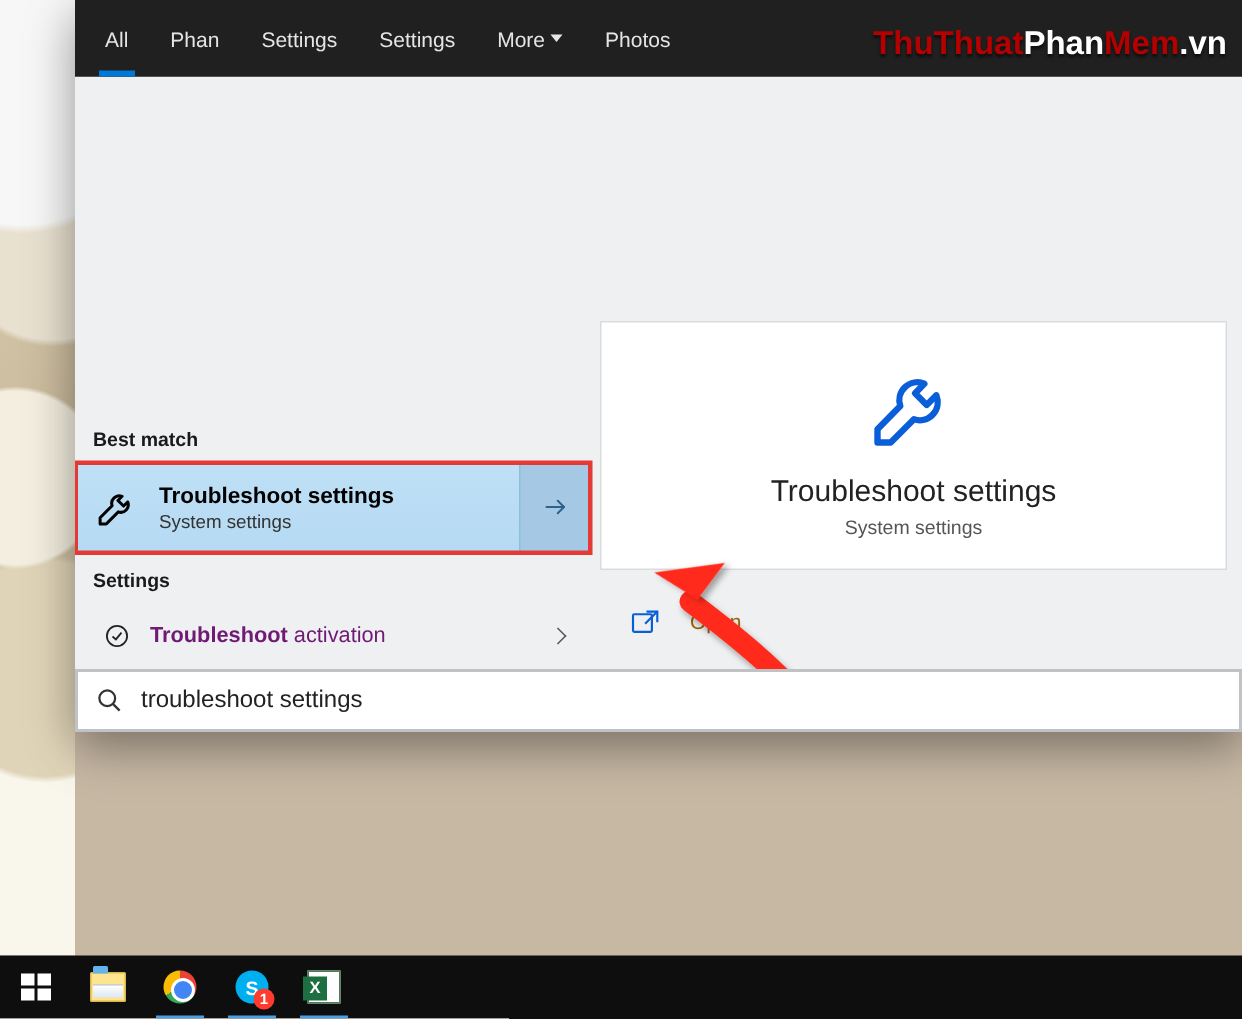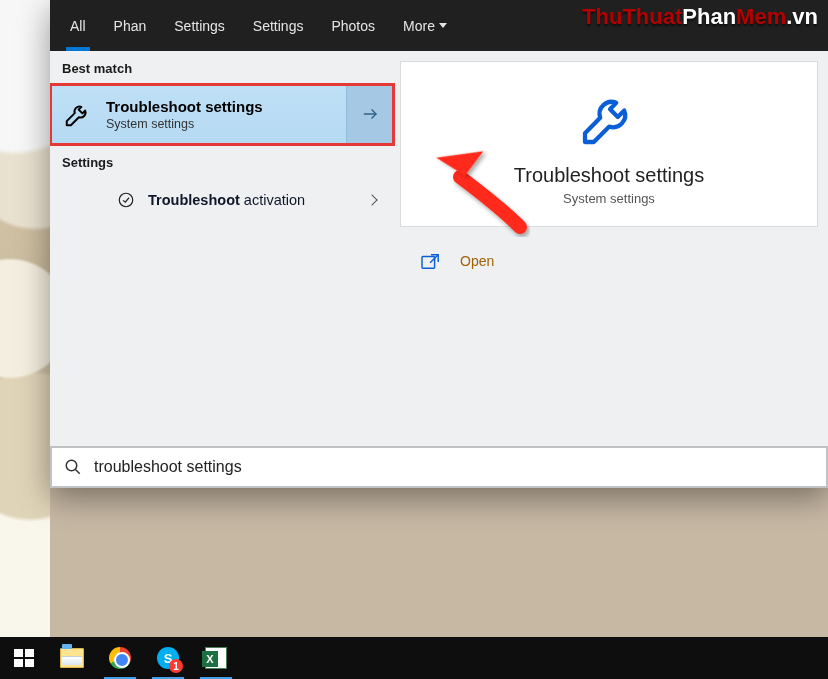--- a/index.html
+++ b/index.html
@@ -34,29 +34,29 @@
   }
   .tab.active::after {
     content:""; position:absolute; left:10px; right:10px; bottom:0;
     height:4px; background:#0078d7;
   }
   .more-caret { margin-left:4px; display:inline-block; width:0; height:0;
     border-left:4px solid transparent; border-right:4px solid transparent;
     border-top:5px solid #e5e5e5; }
 
   .watermark {
-    position:absolute; right:10px; top:4px; font-size:22px; font-weight:800;
+    position:absolute; right:10px; top:16px; font-size:22px; font-weight:800;
     font-family: Arial, sans-serif; white-space:nowrap;
     text-shadow:0 2px 2px rgba(0,0,0,.6);
   }
   .wm1{color:#b30000;} .wm2{color:#ffffff;} .wm3{color:#b30000;} .wm4{color:#ffffff;}
 
   
   .body {
-    flex:1; background:#eef0f1; display:flex; overflow:hidden;
+    flex:1; background:#eef0f1; display:flex; overflow:hidden;align-items:flex-end;
   }
 
   .left-col { width:344px; background:#eef0f1; position:relative; }
   .right-col { flex:1; background:#eef0f1; padding:10px 10px 10px 6px; }
 
   .section-header {
     font-size:13px; color:#1a1a1a; padding:10px 0 8px 12px; font-weight:600;
   }
 
   .best-match {
@@ -80,22 +80,21 @@
   }
   .bm-title { font-size:15px; font-weight:600; color:#000; }
   .bm-sub { font-size:12.5px; color:#333; margin-top:2px; }
   .bm-expand {
     width:48px; background:#a5c9e4; display:flex; align-items:center; justify-content:center;
     border-left:1px solid #8fbddc;
   }
 
   .settings-row {
     height:44px; display:flex; align-items:center; padding:0 10px 0 10px;
-    color:#0f172a;
-    margin-left:48px;
+    color:#701a75;
   }
   .settings-row .icon-box{ width:36px; display:flex; align-items:center; justify-content:center; margin-right:4px;}
   .sr-text{ font-size:14.5px; flex:1; }
   .sr-text .bold{ font-weight:700; }
   .chev {
     width:8px; height:8px; border-right:1.5px solid #555; border-bottom:1.5px solid #555;
     transform:rotate(-45deg); margin-right:8px;
   }
 
   
@@ -187,25 +186,25 @@
 
 <div class="wallpaper"></div>
 
 <div class="panel">
 
   <div class="tabs">
     <div class="tab active">All</div>
     <div class="tab">Phan</div>
     <div class="tab">Settings</div>
     <div class="tab">Settings</div>
-    <div class="tab">Photos</div>
     <div class="tab">
       <span>More</span>
       <span class="more-caret"></span>
     </div>
+    <div class="tab">Photos</div>
 
     <div class="watermark">
       <span class="wm1">ThuThuat</span><span class="wm2">Phan</span><span class="wm3">Mem</span><span class="wm4">.vn</span>
     </div>
   </div>
 
   <div class="body">
 
     <div class="left-col">
 

